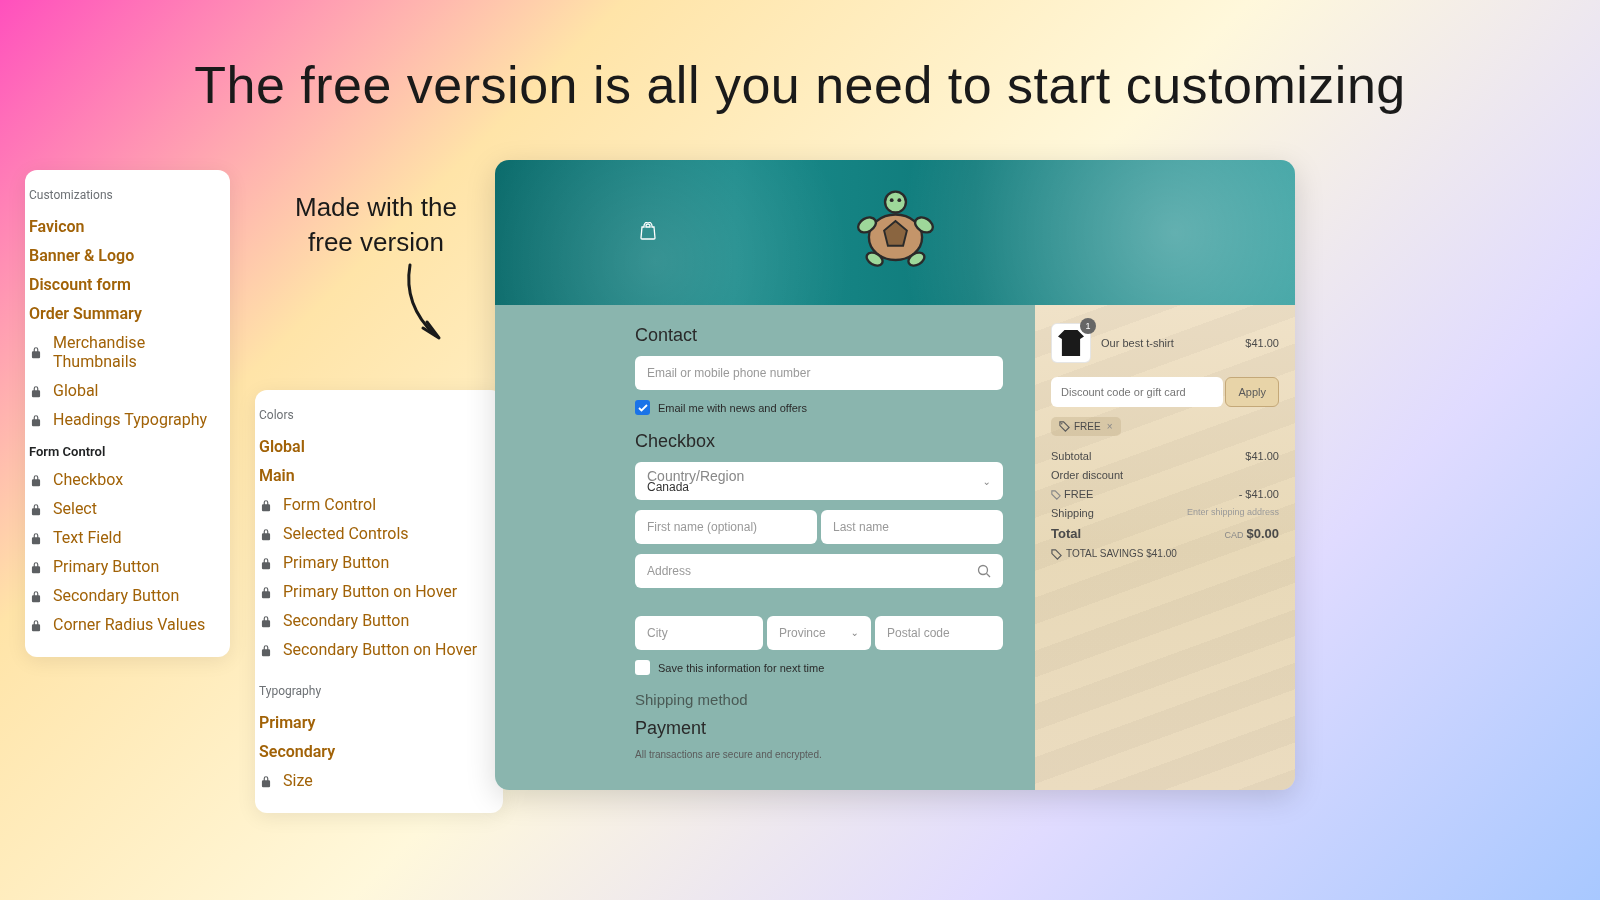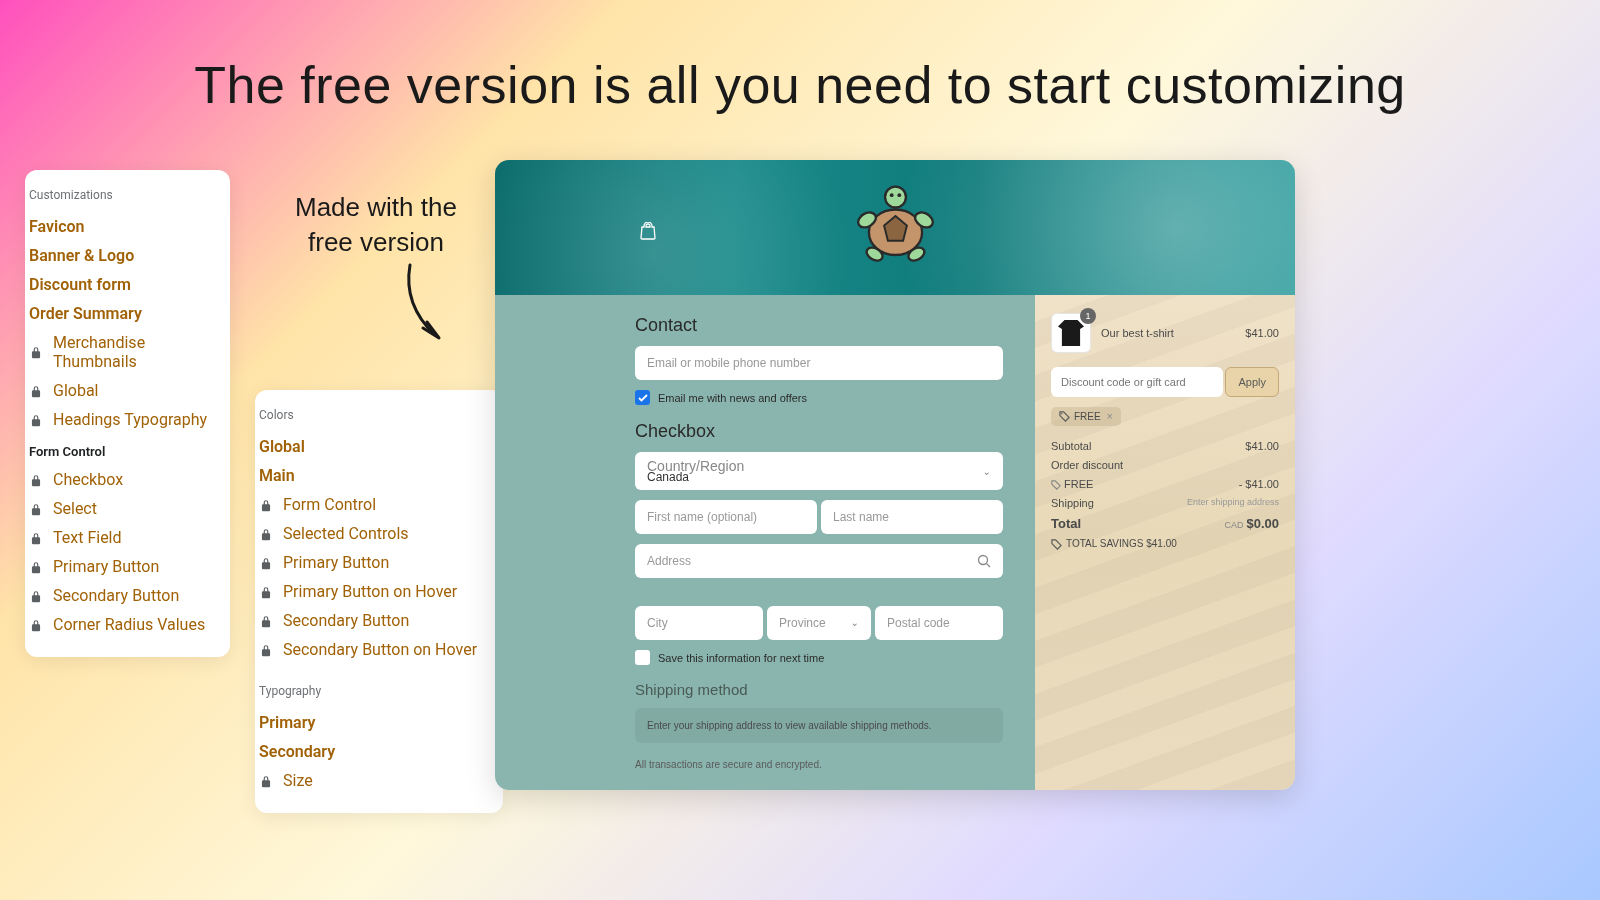--- a/index.html
+++ b/index.html
@@ -333,21 +333,21 @@
           <input class="inp" style="margin-bottom: 0px;" placeholder="Province">
           <span class="chev" style="top:11px">⌄</span>
         </div>
         <input class="inp" placeholder="Postal code" style="">
       </div>
       <div class="cb-row">
         <div class="cb unchecked"></div>
         <span>Save this information for next time</span>
       </div>
       <div class="sec-title" style="font-size:15px;color:#4a5a55">Shipping method</div>
-      <div class="ship-note">Enter your shipping address to view available shipping methods.</div>
+      <div class="sec-title">Payment</div>
       <div class="pay-note">All transactions are secure and encrypted.</div>
     </div>
     <div class="summary-col">
       <div class="prod-row">
         <div class="prod-thumb">
           <div class="tee"></div>
           <div class="badge">1</div>
         </div>
         <div class="prod-name">Our best t-shirt</div>
         <div class="prod-price">$41.00</div>

